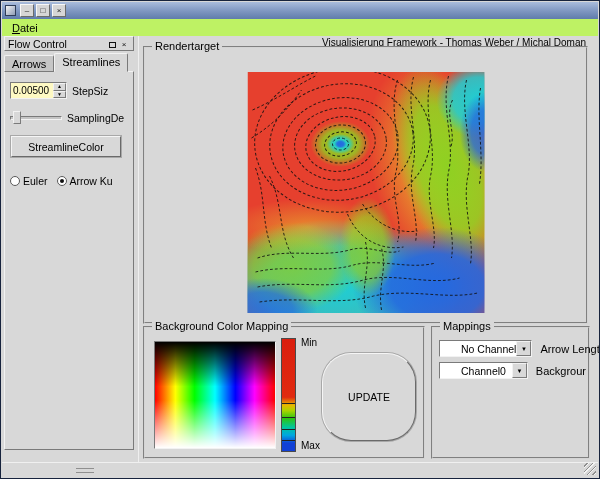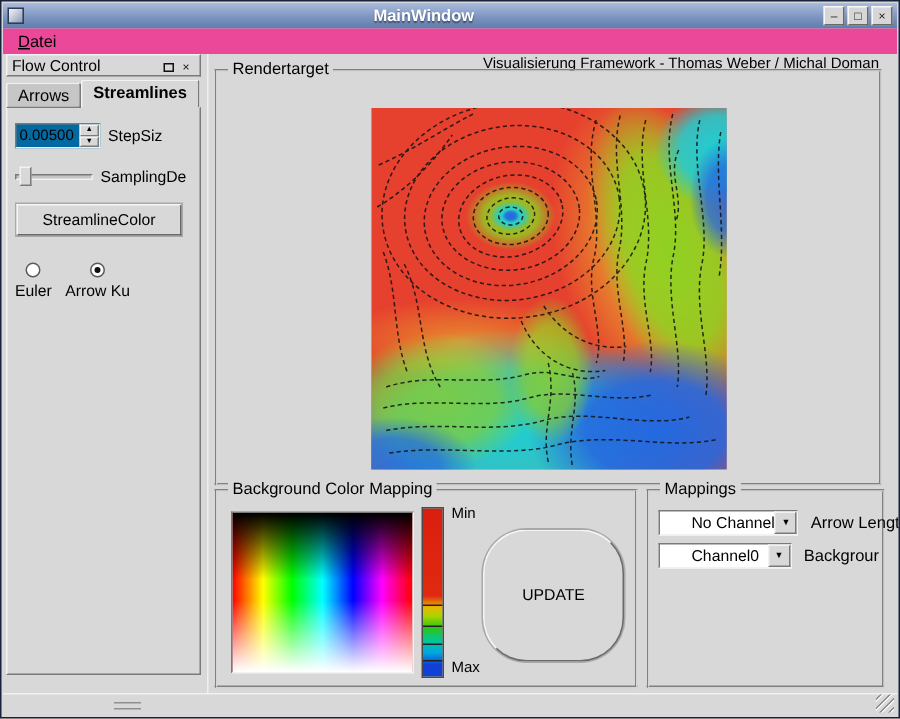--- a/index.html
+++ b/index.html
@@ -10,21 +10,21 @@
   .titlebar{position:absolute;left:1px;top:1px;right:1px;height:17px;
     background:linear-gradient(#a9bcdc 0%,#7d95c0 55%,#5f7cab 100%);
     display:flex;align-items:center;gap:4px;padding:0 3px;}
   .tb-icon{width:11px;height:11px;background:linear-gradient(135deg,#f4f4f4,#8d9bb5);border:1px solid #2e3c57;}
   .tb-title{flex:1;text-align:center;color:#fff;font-weight:bold;font-size:11px;text-shadow:0 1px 1px rgba(0,0,0,.45);}
   .tb-buttons{display:flex;gap:2px;}
   .tb-btn{width:14px;height:13px;background:#d6d6d6;border:1px solid;border-color:#f8f8f8 #6a6a6a #6a6a6a #f8f8f8;
     display:flex;align-items:center;justify-content:center;font-size:8px;line-height:1;color:#1a1a1a;cursor:default;}
 
   
-  .menubar{position:absolute;left:1px;top:18px;right:1px;height:17px;background:#ec4899;display:flex;align-items:center;padding:0 4px;}
+  .menubar{position:absolute;left:1px;top:18px;right:1px;height:17px;background:#bef264;display:flex;align-items:center;padding:0 4px;}
   .menu-item{display:inline-block;padding:1px 6px;}
   .menu-item::first-letter{text-decoration:underline;}
 
   
   .client{position:absolute;left:1px;top:35px;right:1px;bottom:16px;background:#d8d8d8;}
 
   
   .statusbar{position:absolute;left:1px;right:1px;bottom:1px;height:15px;background:#d8d8d8;border-top:1px solid #f0f0f0;}
   .sizegrip{position:absolute;right:2px;bottom:2px;width:12px;height:12px;
     background:repeating-linear-gradient(135deg,transparent 0 2px,#8f8f8f 2px 3px,#f4f4f4 3px 4px);}
@@ -34,45 +34,45 @@
   .dock{position:absolute;left:2px;top:0;width:132px;bottom:0;}
   .dock-titlebar{position:absolute;left:0;top:0;right:2px;height:15px;border:1px solid;
     border-color:#f2f2f2 #7a7a7a #7a7a7a #f2f2f2;display:flex;align-items:flex-end;padding:0 3px;font-size:10.5px;}
   .dock-title{flex:1;}
   .dock-btn{width:12px;height:11px;display:flex;align-items:center;justify-content:center;font-size:8px;color:#111;}
   .float-glyph{width:7px;height:6px;border:1px solid #111;}
 
   .tabs{position:absolute;left:0;top:17px;height:19px;display:flex;align-items:flex-end;z-index:2;}
   .tab{height:17px;padding:2px 7px 0;background:#c6c6c6;border:1px solid;border-color:#f2f2f2 #7a7a7a #7a7a7a #f2f2f2;
     border-radius:2px 2px 0 0;font-size:11px;cursor:default;}
-  .tab.active{height:19px;background:#d8d8d8;border-bottom-color:#d8d8d8;font-weight:bold;}
+  .tab.active{height:19px;background:#d8d8d8;border-bottom-color:#d8d8d8;}
   .dock-panel{position:absolute;left:0;top:35px;right:2px;bottom:12px;background:#d8d8d8;
     border:1px solid;border-color:#f2f2f2 #7a7a7a #7a7a7a #f2f2f2;padding:10px 5px;}
 
   .fieldrow{display:flex;align-items:center;gap:5px;margin-bottom:11px;}
   .fieldlabel{font-size:10.5px;white-space:nowrap;}
 
-  .spinbox{width:57px;height:17px;background:#0369a1;border:1px solid;border-color:#7a7a7a #f2f2f2 #f2f2f2 #7a7a7a;display:flex;}
+  .spinbox{width:57px;height:17px;background:#fef9c3;border:1px solid;border-color:#7a7a7a #f2f2f2 #f2f2f2 #7a7a7a;display:flex;}
   .spin-value{flex:1;font-size:10px;padding:2px 1px 0 2px;}
   .spin-arrows{width:13px;display:flex;flex-direction:column;}
   .spin-btn{flex:1;background:#d8d8d8;border:1px solid;border-color:#f2f2f2 #7a7a7a #7a7a7a #f2f2f2;
     display:flex;align-items:center;justify-content:center;font-size:5px;line-height:1;}
 
   .slider{width:52px;height:15px;position:relative;}
   .slider-groove{position:absolute;left:0;right:0;top:6px;height:4px;background:#c4c4c4;
     border:1px solid;border-color:#7a7a7a #f2f2f2 #f2f2f2 #7a7a7a;}
   .slider-handle{position:absolute;left:3px;top:1px;width:8px;height:13px;background:#d8d8d8;
     border:1px solid;border-color:#f2f2f2 #7a7a7a #7a7a7a #f2f2f2;}
 
   .btn{background:#d8d8d8;border:1px solid;border-color:#f5f5f5 #6a6a6a #6a6a6a #f5f5f5;
     box-shadow:0 0 0 1px #a8a8a8;font-family:inherit;font-size:10.5px;cursor:default;}
   .streamline-btn{display:block;width:110px;height:21px;margin:2px 0 18px 1px;}
 
   .radio-row{display:flex;align-items:center;gap:9px;margin-top:6px;}
-  .radio{display:flex;align-items:center;gap:3px;font-size:10.5px;cursor:default;flex-direction:column;}
+  .radio{display:flex;align-items:center;gap:3px;font-size:10.5px;cursor:default;}
   .radio-circle{width:10px;height:10px;border-radius:50%;background:#fff;border:1px solid #5a5a5a;position:relative;flex:none;}
   .radio.checked .radio-circle::after{content:"";position:absolute;inset:2px;border-radius:50%;background:#101010;}
 
   
   .main{position:absolute;left:136px;top:0;right:2px;bottom:0;border-left:1px solid #efefef;}
   .credit{position:absolute;top:1px;right:10px;font-size:10px;}
 
   .groupbox{position:absolute;border:2px groove #d4d4d4;}
   .gb-title{position:absolute;top:-8px;left:7px;background:#d8d8d8;padding:0 3px;font-size:11px;white-space:nowrap;}
 
@@ -108,21 +108,20 @@
     display:flex;align-items:center;justify-content:center;font-size:6px;line-height:1;}
   .map-label{font-size:11px;white-space:nowrap;}
 </style>
 </head>
 <body>
 
 <div class="window">
 
   <div class="titlebar">
     <span class="tb-icon"></span>
-    <span class="tb-title">MainWindow</span>
     <span class="tb-buttons">
       <span class="tb-btn">–</span>
       <span class="tb-btn">□</span>
       <span class="tb-btn">×</span>
     </span>
   </div>
 
   <div class="menubar">
     <span class="menu-item">Datei</span>
   </div>

